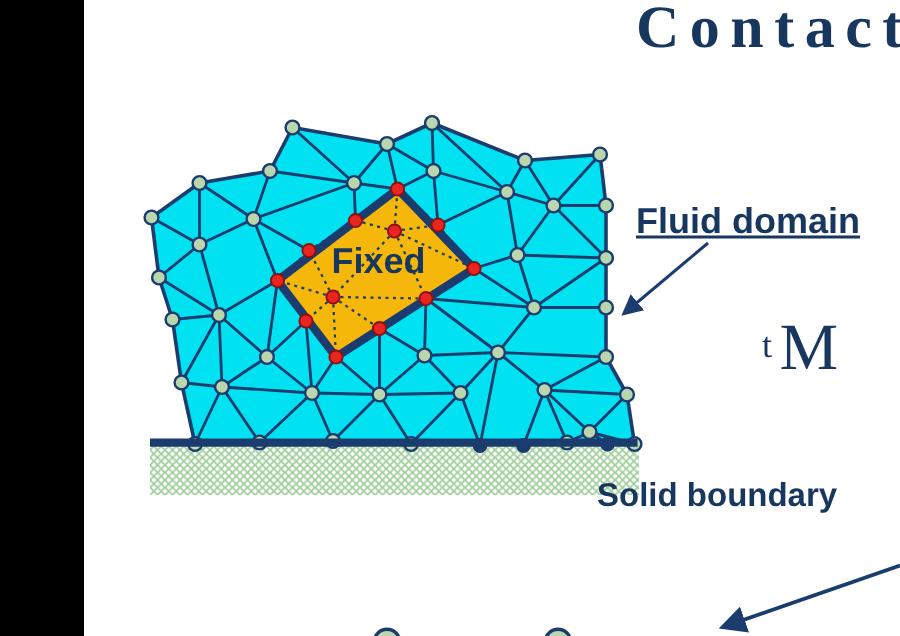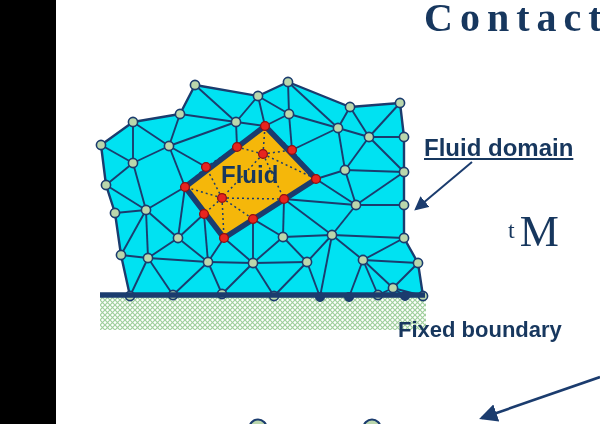--- a/index.html
+++ b/index.html
@@ -202,18 +202,18 @@
     <circle cx="263" cy="154" r="4.4" fill="#E8251F" stroke="#8F1010" stroke-width="1.3"></circle>
     <circle cx="222" cy="198" r="4.4" fill="#E8251F" stroke="#8F1010" stroke-width="1.3"></circle>
     <line x1="100" y1="295" x2="425" y2="295" stroke="#1B3C6E" stroke-width="5.5"></line>
     <line x1="472" y1="162" x2="416" y2="209" stroke="#1B3C6E" stroke-width="2" marker-end="url(#ah)"></line>
     <line x1="600" y1="377" x2="482" y2="418" stroke="#1B3C6E" stroke-width="2.6" marker-end="url(#ah)"></line>
     <circle cx="258" cy="428" r="8.5" fill="#BAD6AC" stroke="#1B3C6E" stroke-width="2.2"></circle>
     <circle cx="372" cy="428" r="8.5" fill="#BAD6AC" stroke="#1B3C6E" stroke-width="2.2"></circle>
   </svg>
 
 <div class="slide-title">Contact</div>
-<div class="lbl lbl-solid">Fluid</div>
+<div class="lbl lbl-solid">Fixed</div>
 <div class="lbl lbl-fluid">Fluid domain</div>
-<div class="lbl lbl-fixed">Fixed boundary</div>
+<div class="lbl lbl-fixed">Solid boundary</div>
 <div class="matrix">
   <span class="sup">t</span><span class="sym">M</span>
 </div>
 
 </body></html>

